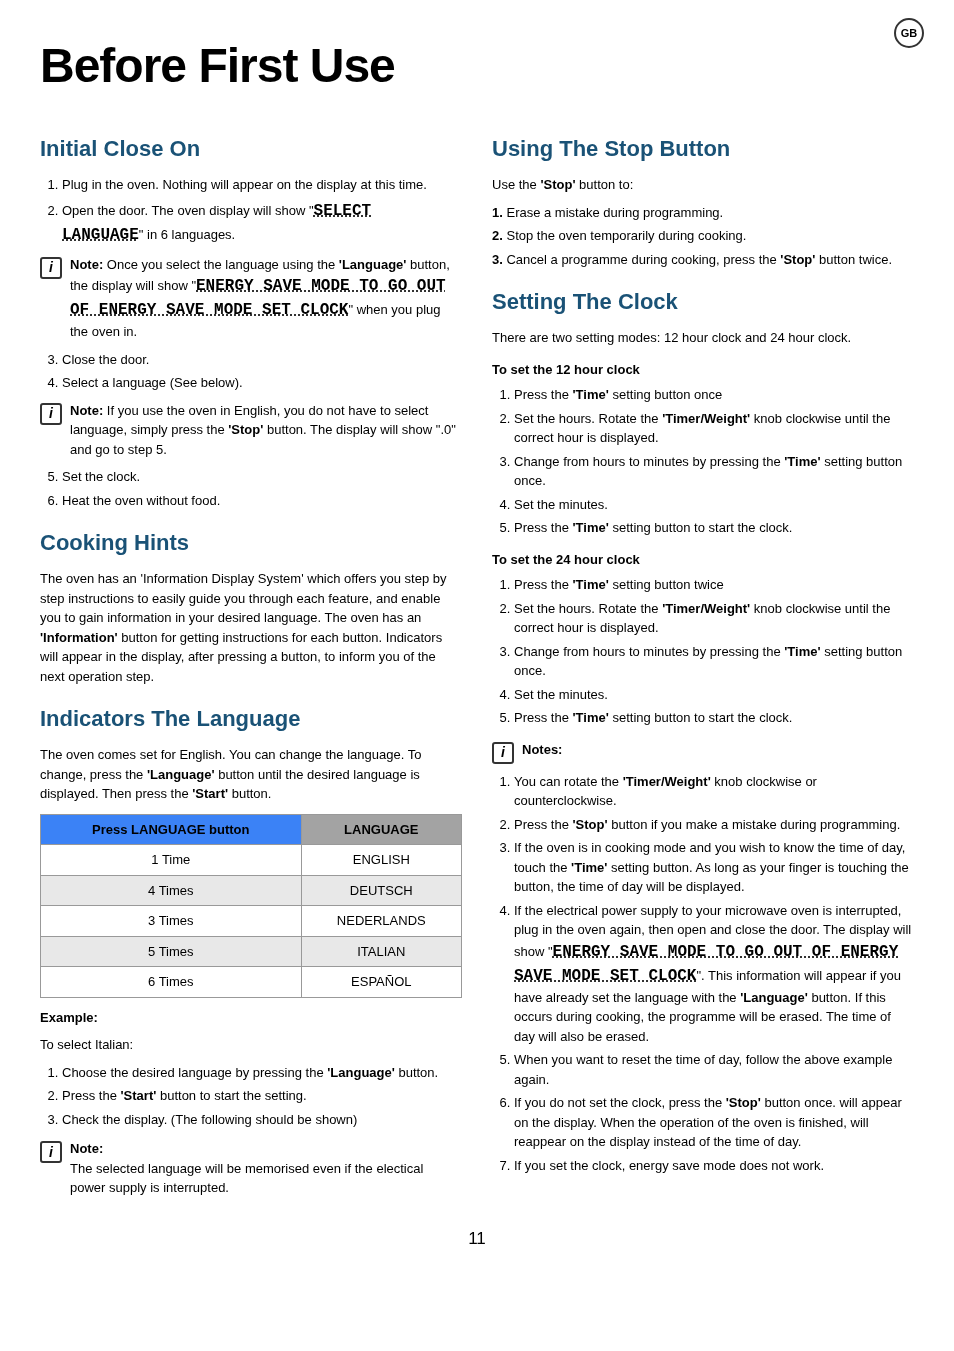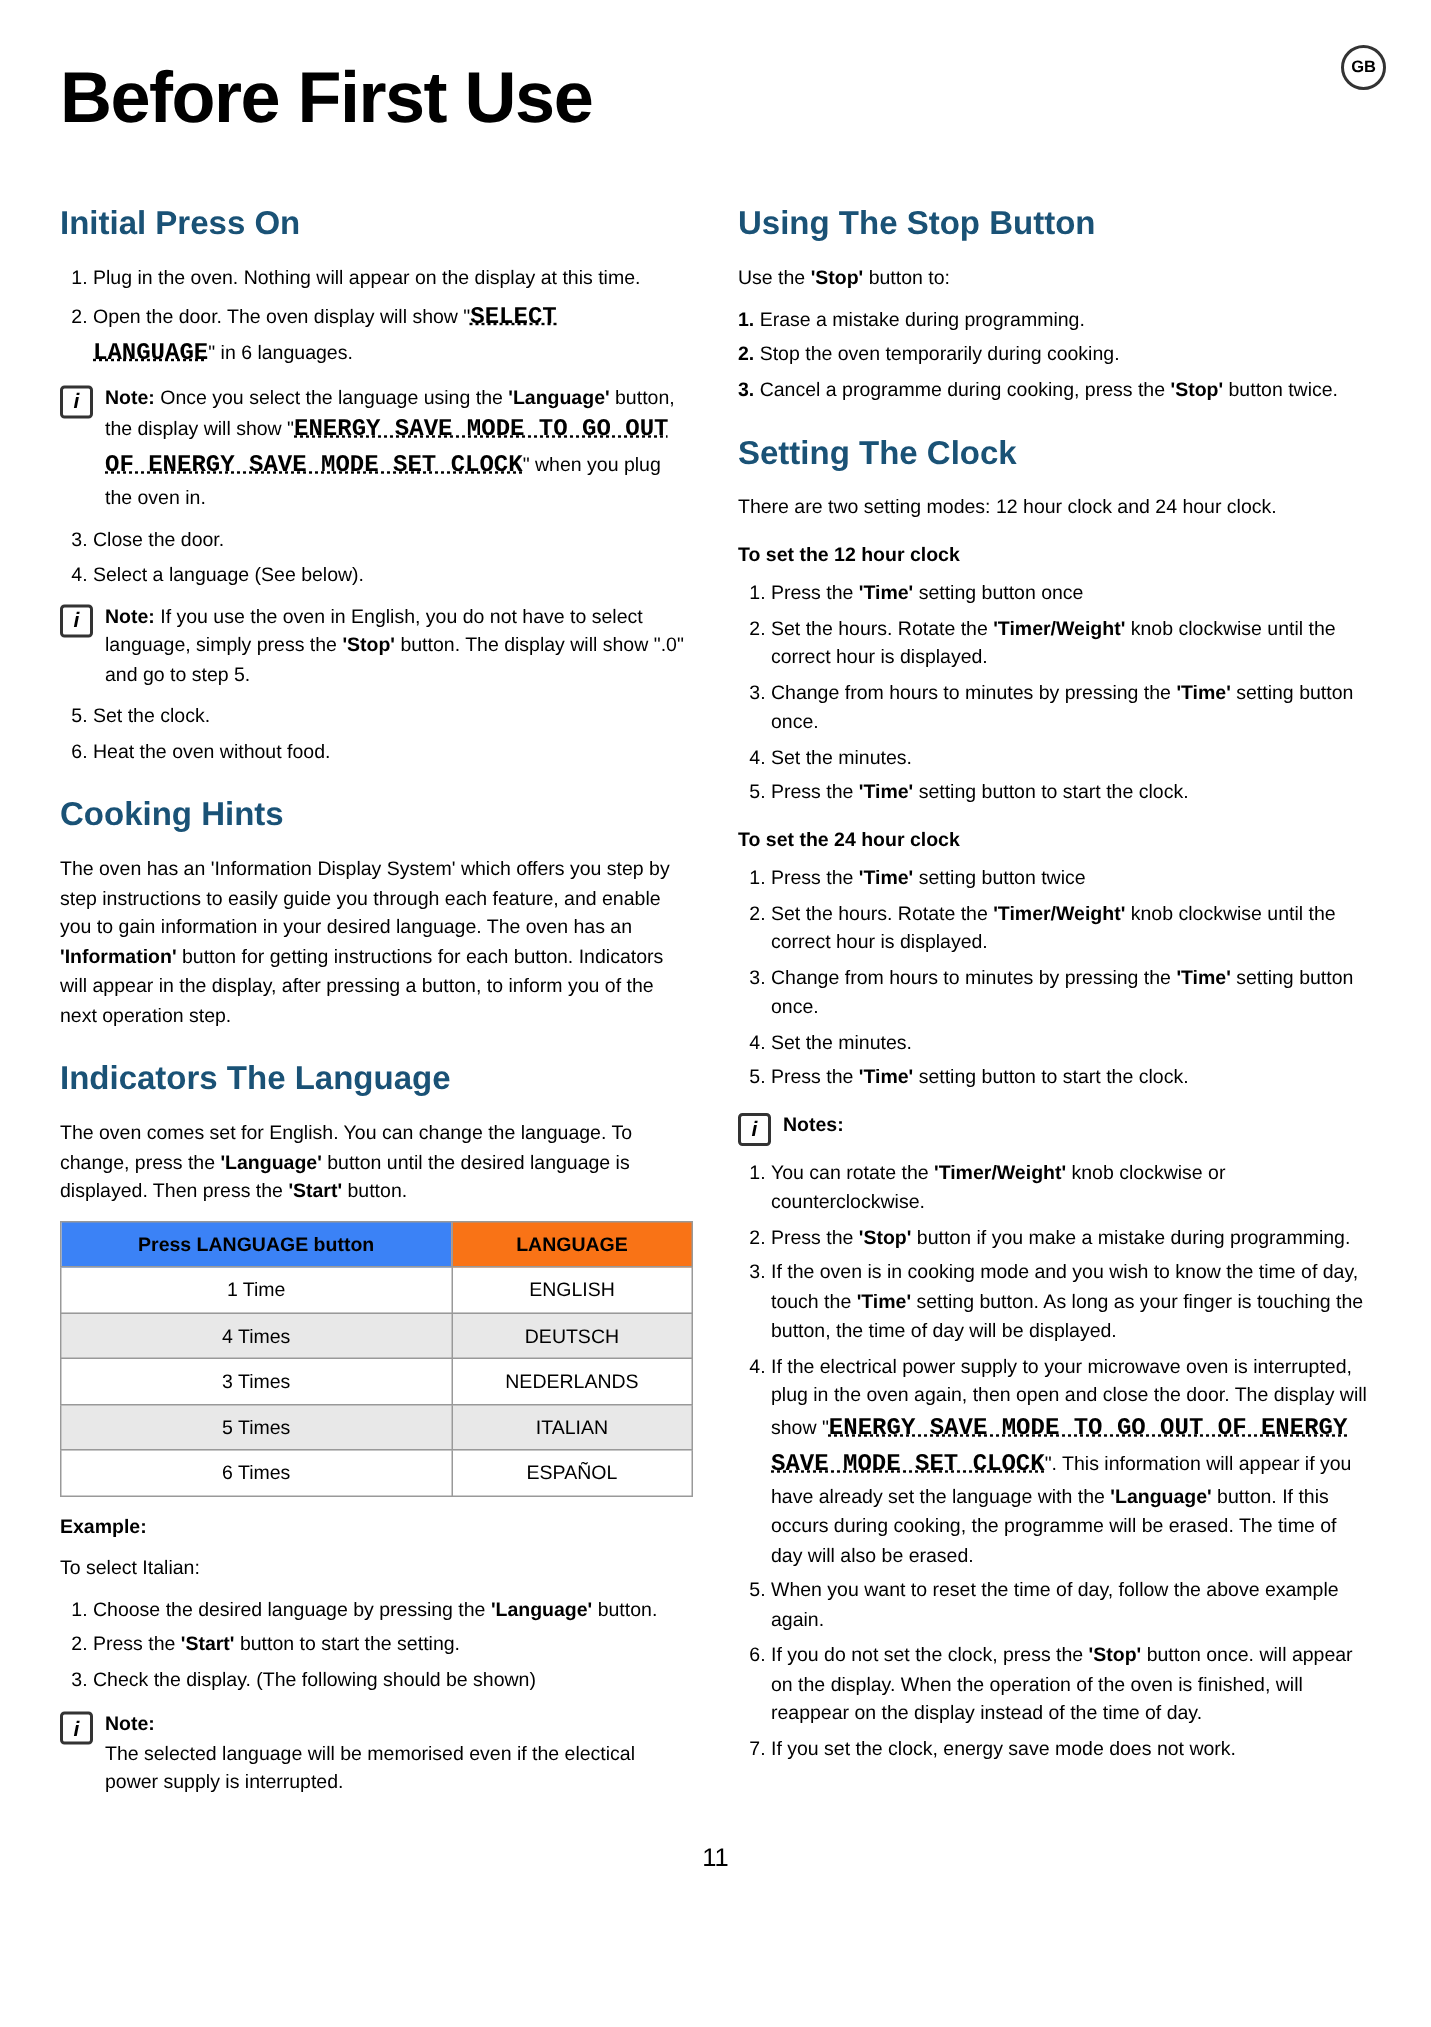--- a/index.html
+++ b/index.html
@@ -18,21 +18,21 @@
       grid-template-columns: 1fr 1fr;
       gap: 12px 30px;
       width: 100%;
     }
     .left-column { grid-column: 1; }
     .right-column { grid-column: 2; }
 
     
     .gb-badge {
       position: absolute;
-      top: 30px;
+      top: 18px;
       right: 30px;
       width: 30px;
       height: 30px;
       border-radius: 50%;
       border: 2px solid #333;
       display: flex;
       align-items: center;
       justify-content: center;
       font-size: 11px;
       font-weight: bold;
@@ -99,21 +99,21 @@
       border-collapse: collapse;
       margin: 10px 0;
       font-size: 13px;
     }
     .language-table th, .language-table td {
       border: 1px solid #999;
       padding: 5px 10px;
       text-align: center;
     }
     .language-table thead th {
-      background: #f97316;
+      background: #a3a3a3;
       font-weight: bold;
     }
     .language-table tr:nth-child(even) td {
       background: #e8e8e8;
     }
     .language-table .press-lang {
       background: #3b82f6;
       font-weight: bold;
     }
 
@@ -156,21 +156,21 @@
 <div class="gb-badge">
   <span>GB</span>
 </div>
 
 <div class="page-container">
 
   <h1 class="main-title full-width">Before First Use</h1>
 
   <div class="left-column">
 
-    <h2 class="section-heading">Initial Press On</h2>
+    <h2 class="section-heading">Initial Close On</h2>
 
     <ol>
       <li>Plug in the oven. Nothing will appear on the display at this time.</li>
       <li>Open the door. The oven display will show "<span class="display-text">SELECT LANGUAGE</span>" in 6 languages.</li>
     </ol>
 
     <div class="info-box">
       <div class="info-icon">i</div>
       <div class="info-content">
         <span><b>Note:</b></span>

